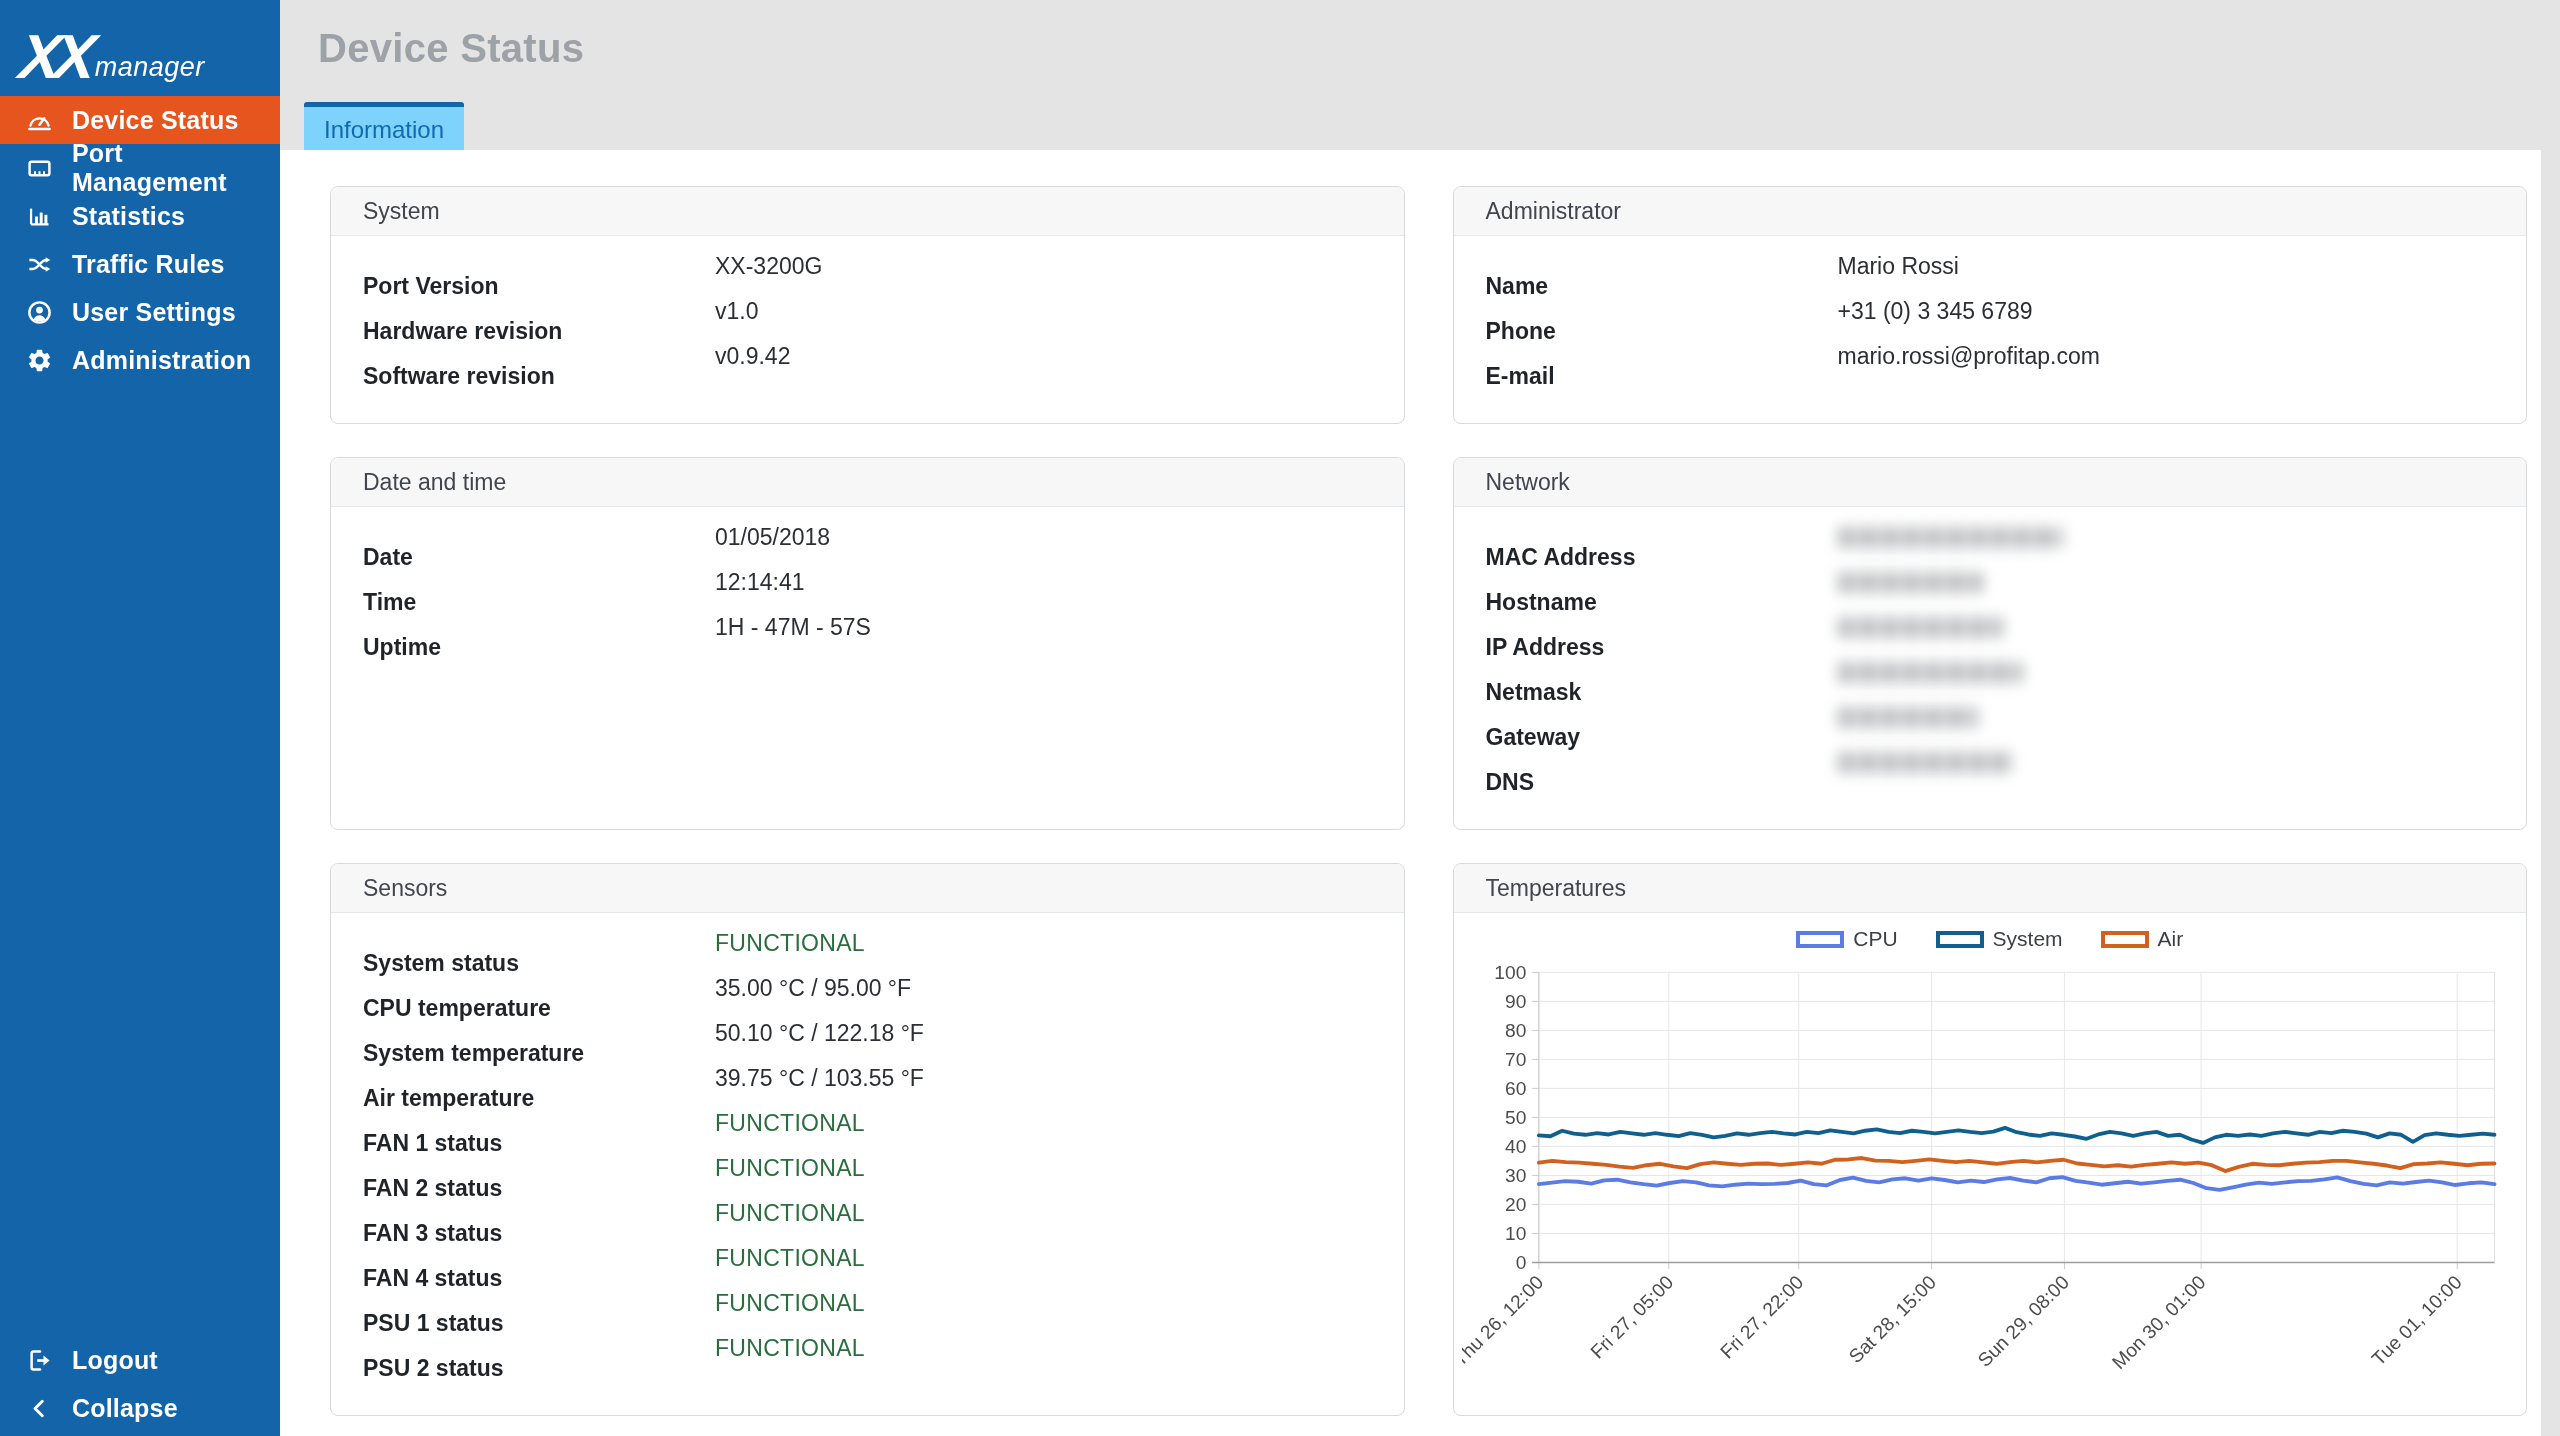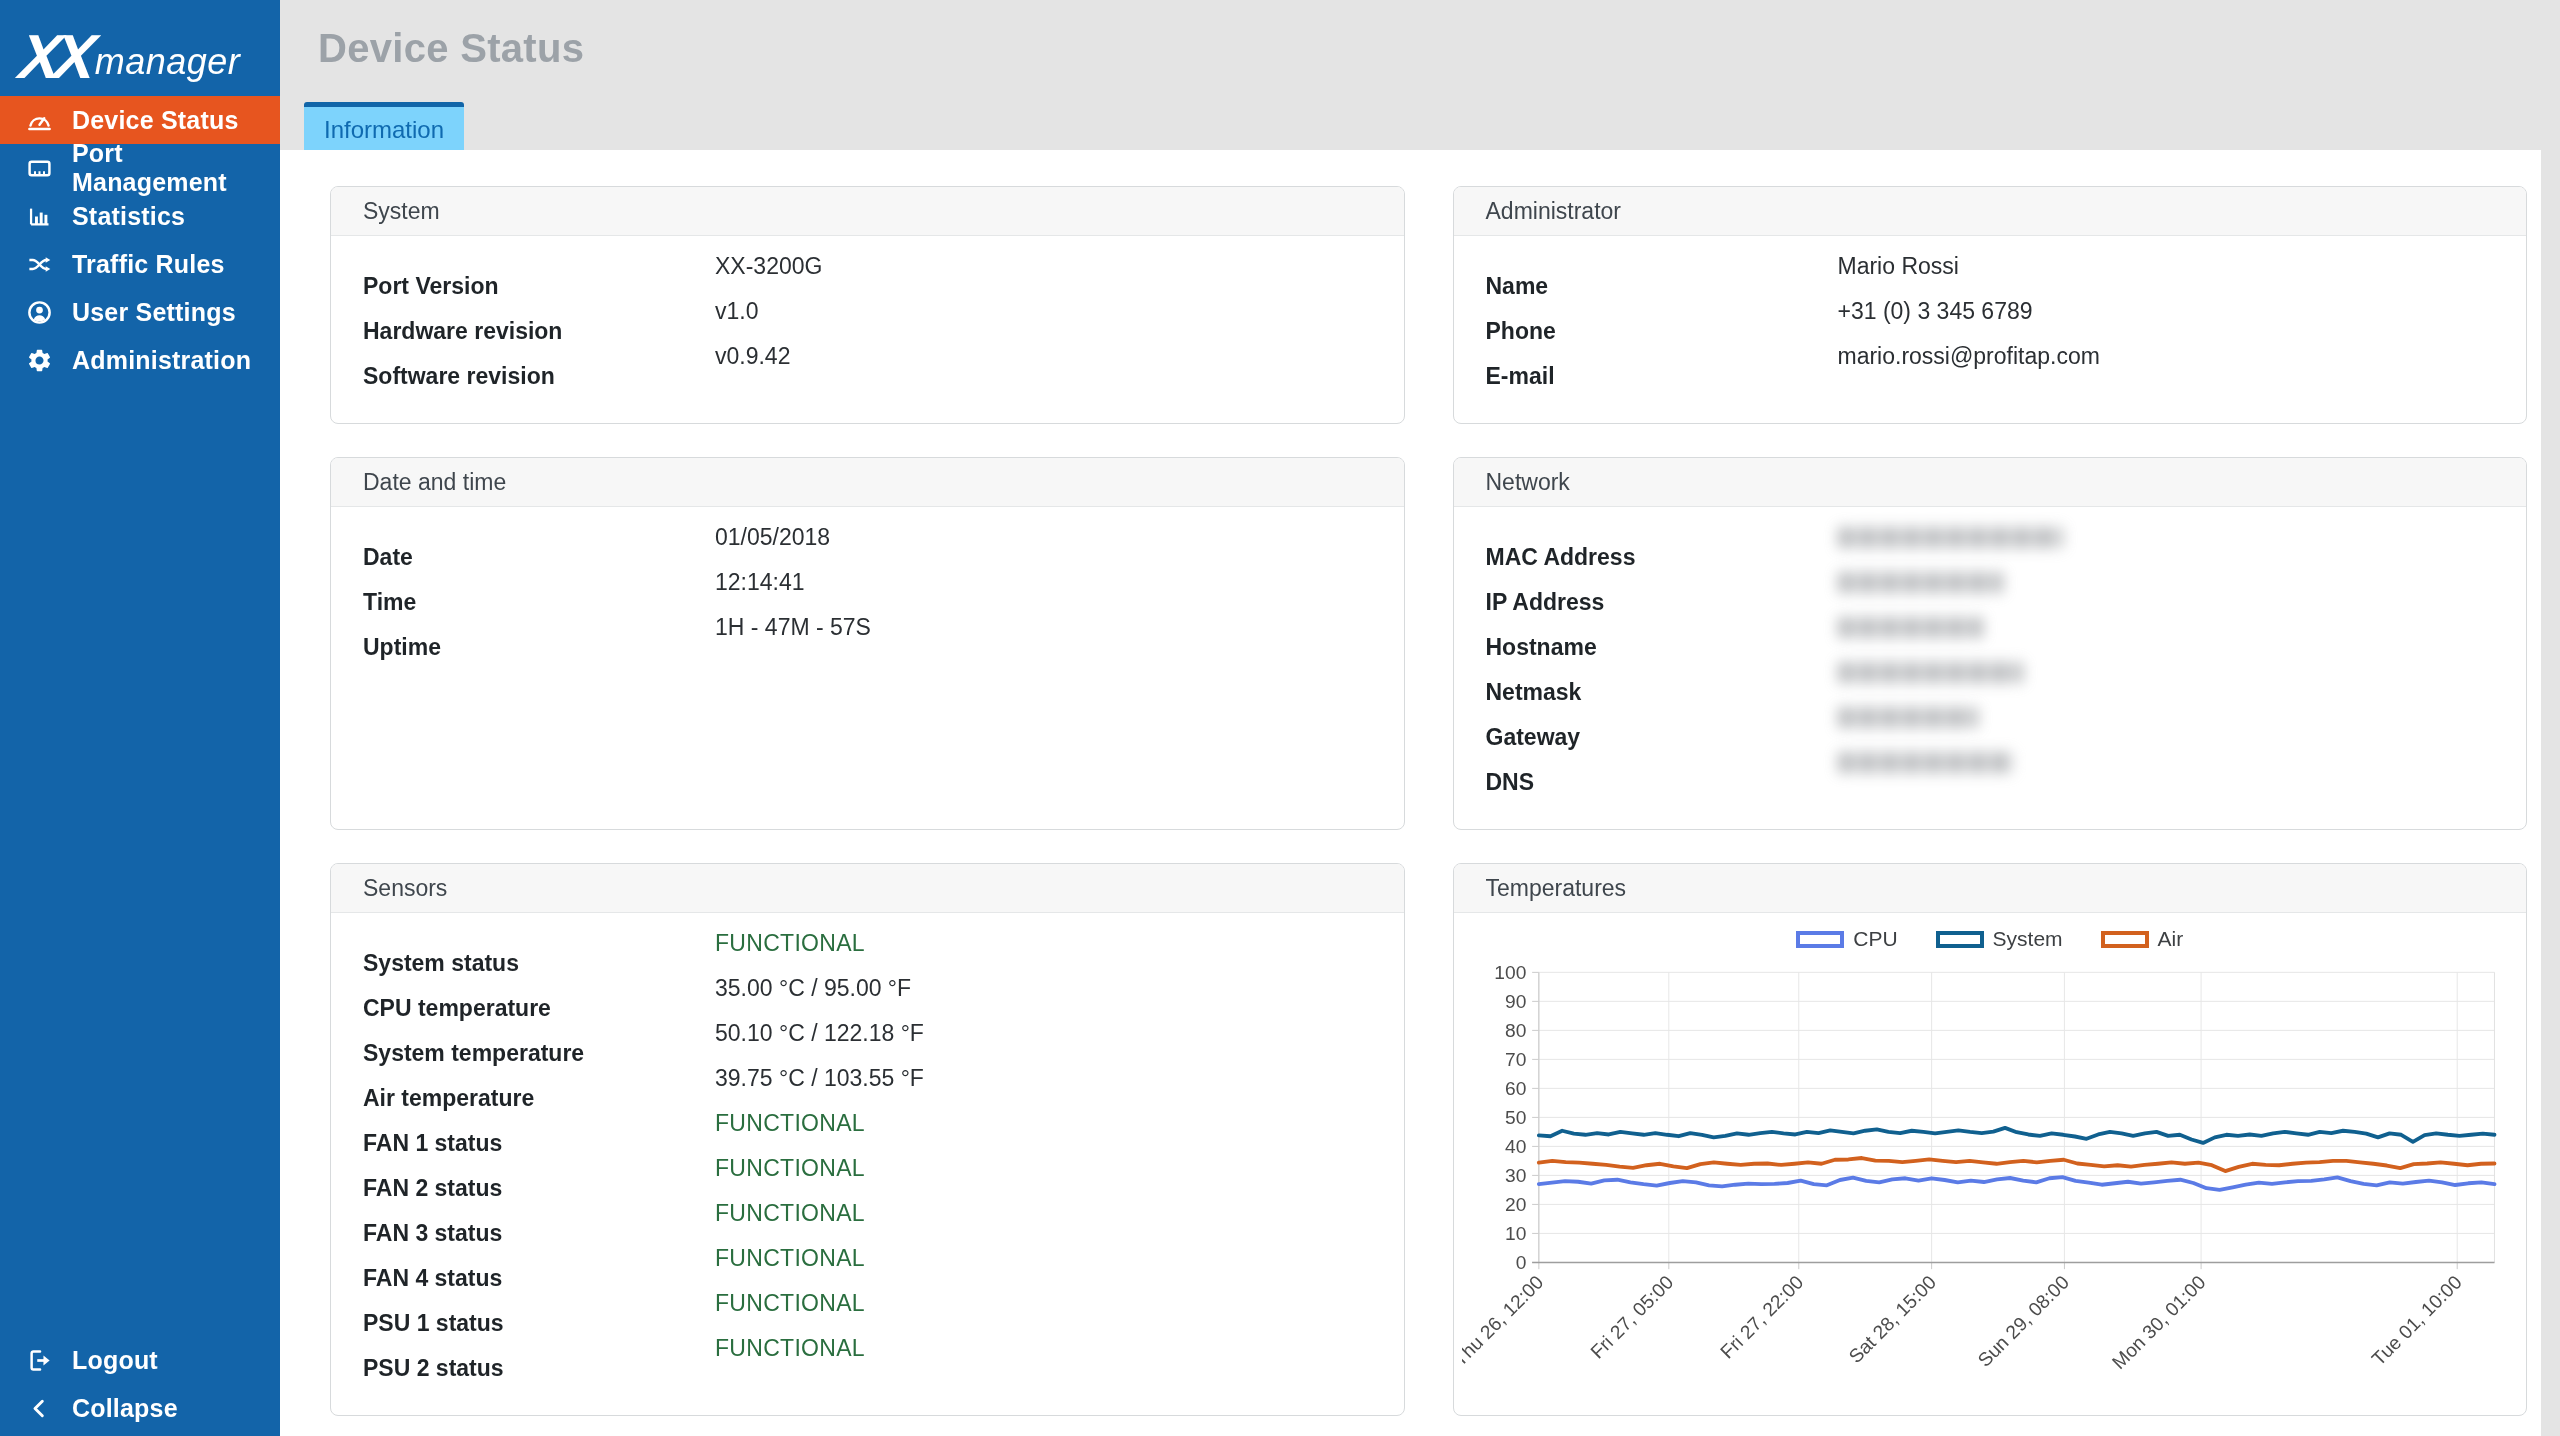--- a/index.html
+++ b/index.html
@@ -4,21 +4,21 @@
 <style>
   * { margin:0; padding:0; box-sizing:border-box; }
   html,body { width:2560px; height:1436px; overflow:hidden; }
   body { font-family:"Liberation Sans", sans-serif; background:#E4E4E4; }
   .app { display:flex; width:2560px; height:1436px; }
 
   
   .sidebar { width:280px; flex:0 0 280px; background:#1364A9; color:#fff; position:relative; }
   .logo { display:flex; align-items:flex-end; padding:16px 10px 8px 20px; height:96px; }
   .logo-xx { font-size:62px; font-weight:700; font-style:italic; letter-spacing:-7px; transform:skewX(-6deg); line-height:1; }
-  .logo-suffix { font-size:36px; font-style:italic; font-weight:400; margin-left:6px; margin-bottom:5px; letter-spacing:0.5px; }
+  .logo-suffix { font-size:27px; font-style:italic; font-weight:400; margin-left:6px; margin-bottom:5px; letter-spacing:0.5px; }
   .nav { display:flex; flex-direction:column; }
   .side-item { display:flex; align-items:center; height:48px; padding-left:26px; cursor:pointer; }
   .side-item.active { background:#E7551F; }
   .side-item .icon { width:27px; height:27px; display:inline-flex; margin-right:19px; }
   .side-item .icon svg { width:27px; height:27px; }
   .side-item .label { font-size:25px; font-weight:600; letter-spacing:0.2px; }
   .side-bottom { position:absolute; bottom:4px; left:0; right:0; }
 
   
   .main { flex:1; display:flex; flex-direction:column; background:#E4E4E4; }
@@ -205,26 +205,26 @@
             </div>
           </section>
           <section class="card">
             <div class="card-header">Network</div>
             <div class="card-body">
               <div class="row">
                 <span class="row-label">MAC Address</span>
                 <span class="blur" style="width: 225px;"></span>
               </div>
               <div class="row">
+                <span class="row-label">Hostname</span>
+                <span class="blur" style="width: 145px;"></span>
+              </div>
+              <div class="row">
                 <span class="row-label">IP Address</span>
                 <span class="blur" style="width: 165px;"></span>
-              </div>
-              <div class="row">
-                <span class="row-label">Hostname</span>
-                <span class="blur" style="width: 145px;"></span>
               </div>
               <div class="row">
                 <span class="row-label">Netmask</span>
                 <span class="blur" style="width: 185px;"></span>
               </div>
               <div class="row">
                 <span class="row-label">Gateway</span>
                 <span class="blur" style="width: 140px;"></span>
               </div>
               <div class="row">

